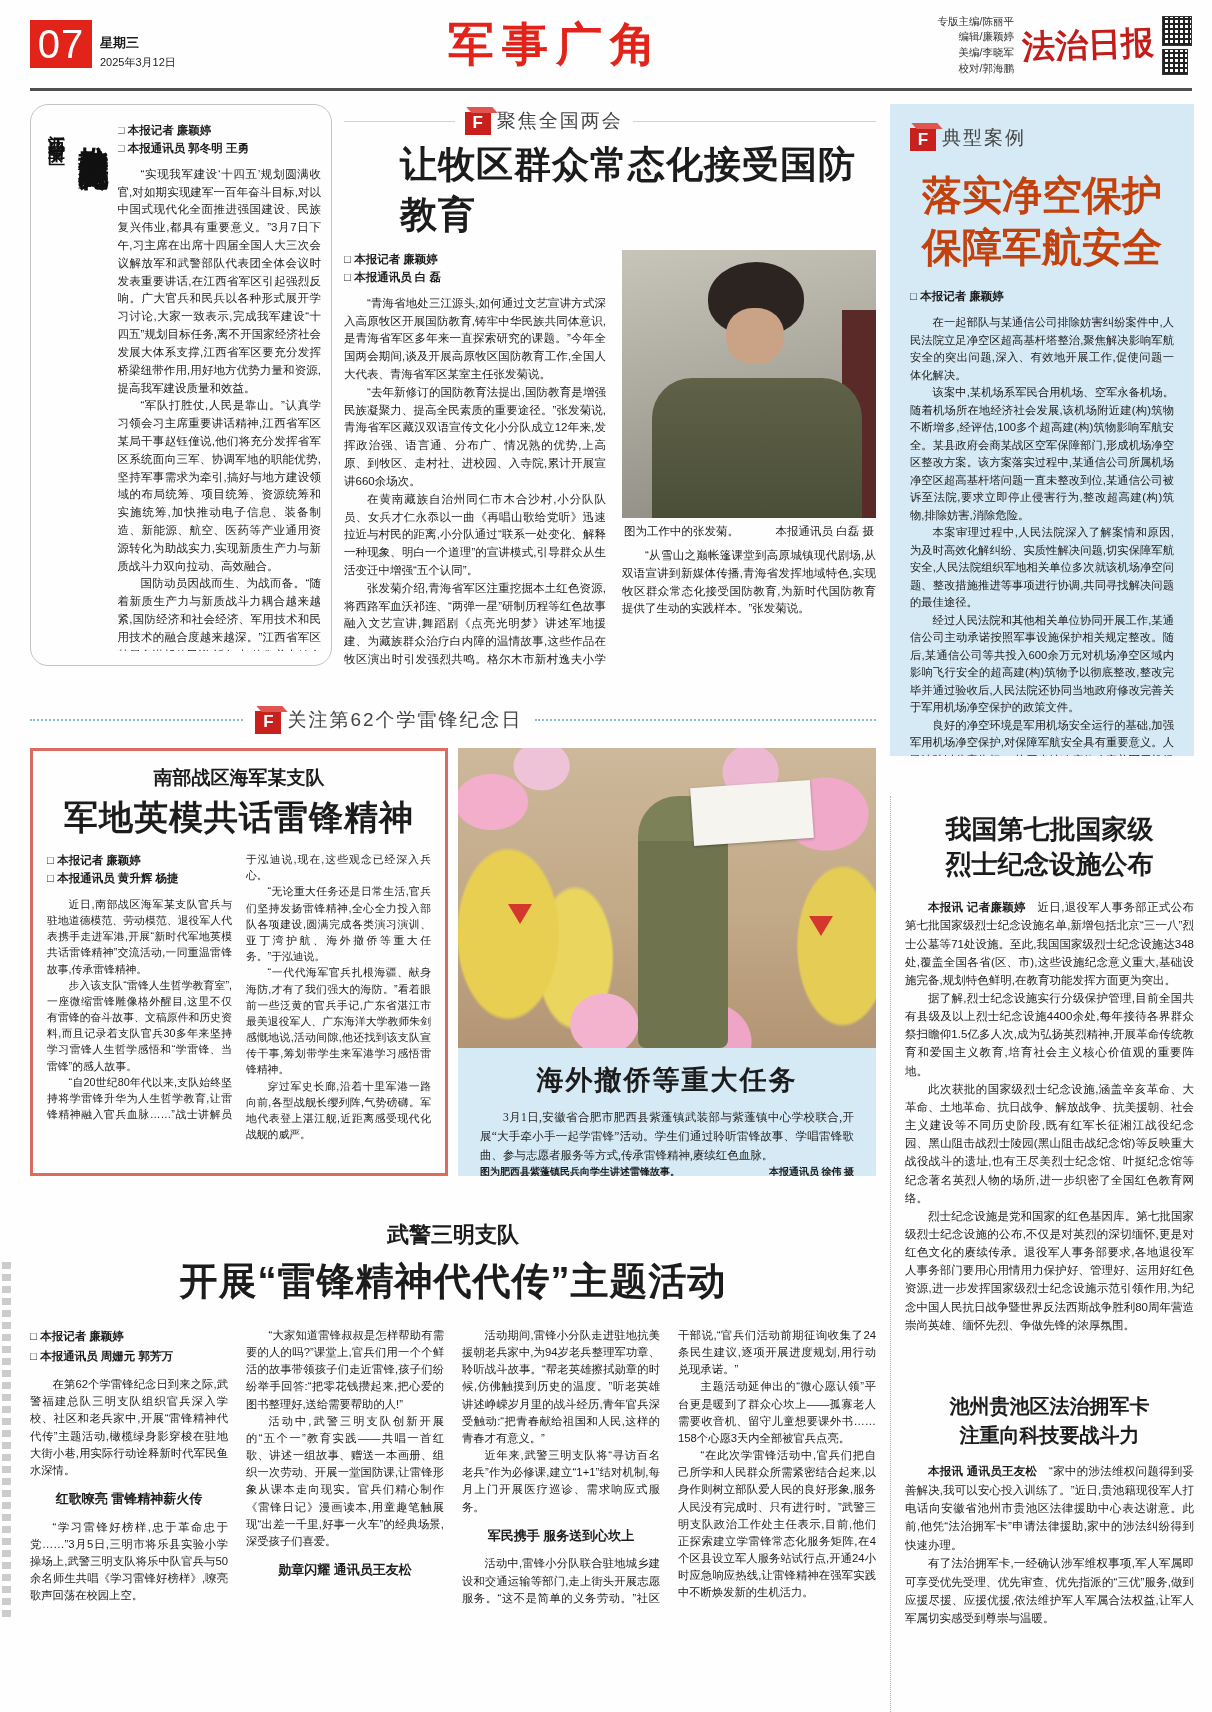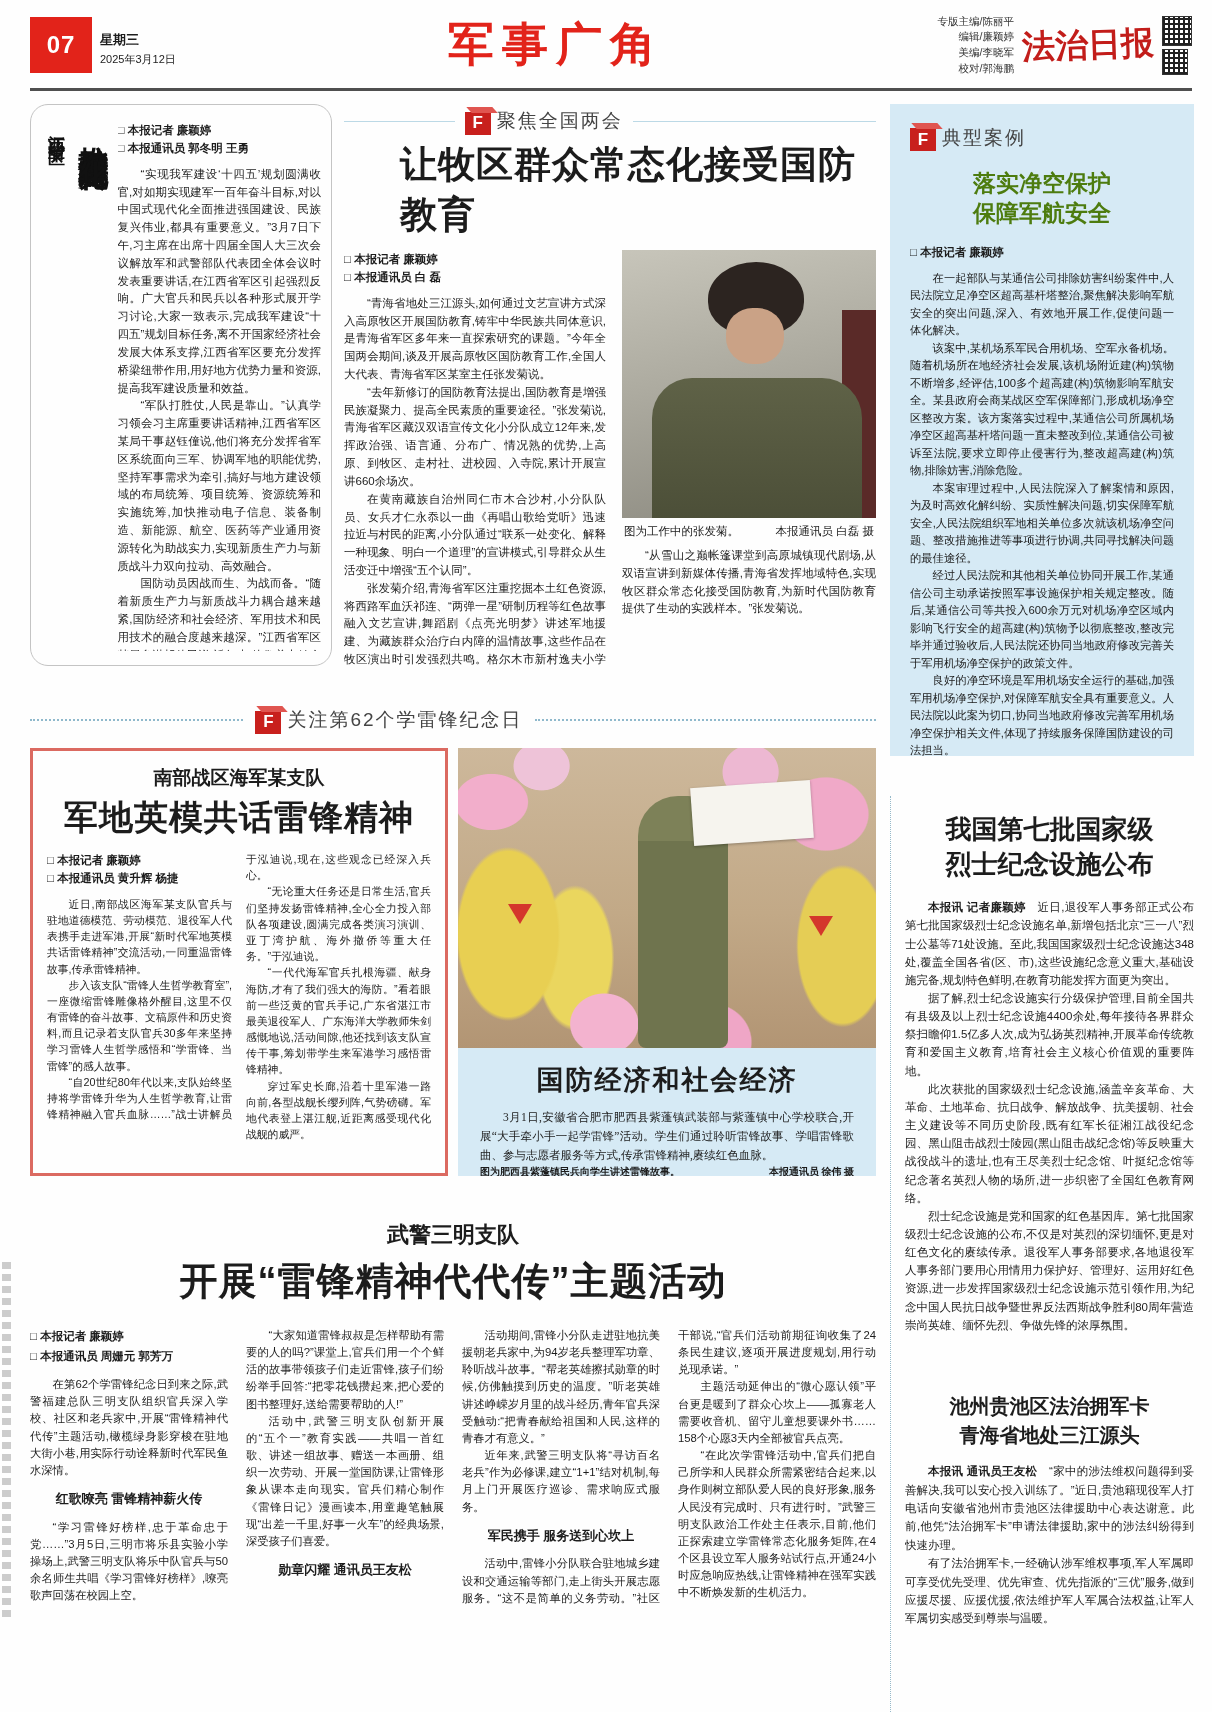--- a/index.html
+++ b/index.html
@@ -3,21 +3,21 @@
 <meta charset="utf-8">
 <style>
   * { margin:0; padding:0; box-sizing:border-box; }
   html,body { background:#e9e9e9; }
   body { font-family:"Liberation Sans","DejaVu Sans",sans-serif; color:#1c1c1c; }
   .page { position:relative; width:1212px; height:1712px; background:#fefefe; margin:0 auto; overflow:hidden; }
 
   
   .masthead { position:absolute; top:10px; left:30px; right:20px; height:70px; display:flex; align-items:center; }
   .mast-left { display:flex; align-items:flex-start; gap:8px; width:220px; }
-  .pagenum { width:62px; height:56px; background:#e2231a; color:#fff; font-size:24px; font-weight:700; display:flex; align-items:center; justify-content:center; letter-spacing:1px; }
+  .pagenum { width:62px; height:48px; background:#e2231a; color:#fff; font-size:40px; font-weight:400; display:flex; align-items:center; justify-content:center; letter-spacing:1px; }
   .datecol { padding-top:14px; }
   .weekday { font-size:13px; font-weight:700; }
   .date { font-size:11px; margin-top:3px; }
   .mast-title { flex:1; text-align:center; color:#e2231a; font-size:46px; font-weight:900; letter-spacing:8px; }
   .mast-right { width:330px; display:flex; align-items:center; justify-content:flex-end; gap:8px; }
   .credits { text-align:right; font-size:10.5px; line-height:1.5; color:#333; }
   .brand { color:#c21d1a; font-size:33px; font-weight:900; font-family:"Liberation Serif","DejaVu Serif",serif; transform:rotate(-2deg); white-space:nowrap; }
   .qr-stack { display:flex; flex-direction:column; gap:3px; }
   .qr { width:30px; height:30px; background-image:
         repeating-linear-gradient(0deg,#222 0 2px,transparent 2px 5px),
@@ -58,21 +58,21 @@
   .photo-zfj { position:relative; height:268px; background:linear-gradient(168deg,#c7c5ba 0%,#adaba0 45%,#8b897f 100%); overflow:hidden; }
   .zfj-hair { position:absolute; top:12px; left:86px; width:96px; height:74px; background:#2c2420; border-radius:50% 50% 46% 46%; }
   .zfj-face { position:absolute; top:58px; left:104px; width:58px; height:56px; background:#caa286; border-radius:46%; }
   .zfj-uniform { position:absolute; bottom:0; left:30px; width:210px; height:140px; background:linear-gradient(180deg,#5f6247,#4c4f38); border-radius:40px 40px 0 0; }
   .zfj-chair { position:absolute; right:0; top:60px; width:34px; height:208px; background:#5a2a28; }
   .photo-caption { display:flex; justify-content:space-between; font-size:11.5px; font-weight:400; padding:6px 2px 8px 2px; }
   .zfj-right .cont { overflow:hidden; flex:1; }
 
   
   .blue-panel { background:#d6eaf5; padding:20px 20px 16px 20px; height:652px; overflow:hidden; }
-  .panel-head { font-size:23px; font-weight:800; text-align:center; line-height:1.3; margin:18px 0 16px 0; color:#4d7c0f; }
+  .panel-head { font-size:40px; font-weight:800; text-align:center; line-height:1.3; margin:18px 0 16px 0; color:#c2410c; }
   .panel-byline { font-size:11.5px; font-weight:700; margin-bottom:10px; }
 
   
   .row2 { display:flex; align-items:center; gap:12px; height:40px; margin-top:34px; }
 
   
   .row3 { display:flex; gap:10px; height:428px; margin-top:8px; }
   .featured { width:418px; border:3px solid #db6a61; padding:12px 14px 10px 14px; overflow:hidden; }
   .feat-kicker { text-align:center; font-size:19px; font-weight:700; margin-top:2px; }
   .feat-head { text-align:center; font-size:34px; font-weight:800; letter-spacing:1px; margin:4px 0 10px 0; }
@@ -248,21 +248,21 @@
         </article>
 
         <article class="photo-story">
           <div class="photo-peach">
             <div class="peach-soldier"></div>
             <div class="peach-card"></div>
             <div class="peach-scarf" style="left:12%;top:52%;"></div>
             <div class="peach-scarf" style="left:84%;top:56%;"></div>
           </div>
           <div class="blue-cap">
-            <div class="cap-title">国防经济和社会经济</div>
+            <div class="cap-title">海外撤侨等重大任务</div>
             <div class="cap-text">
               <p>3月1日,安徽省合肥市肥西县紫蓬镇武装部与紫蓬镇中心学校联合,开展“大手牵小手一起学雷锋”活动。学生们通过聆听雷锋故事、学唱雷锋歌曲、参与志愿者服务等方式,传承雷锋精神,赓续红色血脉。</p>
             </div>
             <div class="cap-credit-row">
               <span>图为肥西县紫蓬镇民兵向学生讲述雷锋故事。</span>
               <span>本报通讯员 徐伟 摄</span>
             </div>
           </div>
         </article>
       </div>
@@ -323,21 +323,21 @@
             <p><span class="news-lead">本报讯 记者廉颖婷</span>　<span>近日,退役军人事务部正式公布第七批国家级烈士纪念设施名单,新增包括北京“三一八”烈士公墓等71处设施。至此,我国国家级烈士纪念设施达348处,覆盖全国各省(区、市),这些设施纪念意义重大,基础设施完备,规划特色鲜明,在教育功能发挥方面更为突出。</span></p>
             <p>据了解,烈士纪念设施实行分级保护管理,目前全国共有县级及以上烈士纪念设施4400余处,每年接待各界群众祭扫瞻仰1.5亿多人次,成为弘扬英烈精神,开展革命传统教育和爱国主义教育,培育社会主义核心价值观的重要阵地。</p>
             <p>此次获批的国家级烈士纪念设施,涵盖辛亥革命、大革命、土地革命、抗日战争、解放战争、抗美援朝、社会主义建设等不同历史阶段,既有红军长征湘江战役纪念园、黑山阻击战烈士陵园(黑山阻击战纪念馆)等反映重大战役战斗的遗址,也有王尽美烈士纪念馆、叶挺纪念馆等纪念著名英烈人物的场所,进一步织密了全国红色教育网络。</p>
             <p>烈士纪念设施是党和国家的红色基因库。第七批国家级烈士纪念设施的公布,不仅是对英烈的深切缅怀,更是对红色文化的赓续传承。退役军人事务部要求,各地退役军人事务部门要用心用情用力保护好、管理好、运用好红色资源,进一步发挥国家级烈士纪念设施示范引领作用,为纪念中国人民抗日战争暨世界反法西斯战争胜利80周年营造崇尚英雄、缅怀先烈、争做先锋的浓厚氛围。</p>
           </div>
         </article>
 
         <article>
           <h2 class="cz-head">
             <div>池州贵池区法治拥军卡</div>
-            <div>青海省地处三江源头</div>
+            <div>注重向科技要战斗力</div>
           </h2>
           <div class="cz-body">
             <p><span class="news-lead">本报讯 通讯员王友松</span>　<span>“家中的涉法维权问题得到妥善解决,我可以安心投入训练了。”近日,贵池籍现役军人打电话向安徽省池州市贵池区法律援助中心表达谢意。此前,他凭“法治拥军卡”申请法律援助,家中的涉法纠纷得到快速办理。</span></p>
             <p>有了法治拥军卡,一经确认涉军维权事项,军人军属即可享受优先受理、优先审查、优先指派的“三优”服务,做到应援尽援、应援优援,依法维护军人军属合法权益,让军人军属切实感受到尊崇与温暖。</p>
           </div>
         </article>
       </div>
     </aside>
   </div>
 </div>

